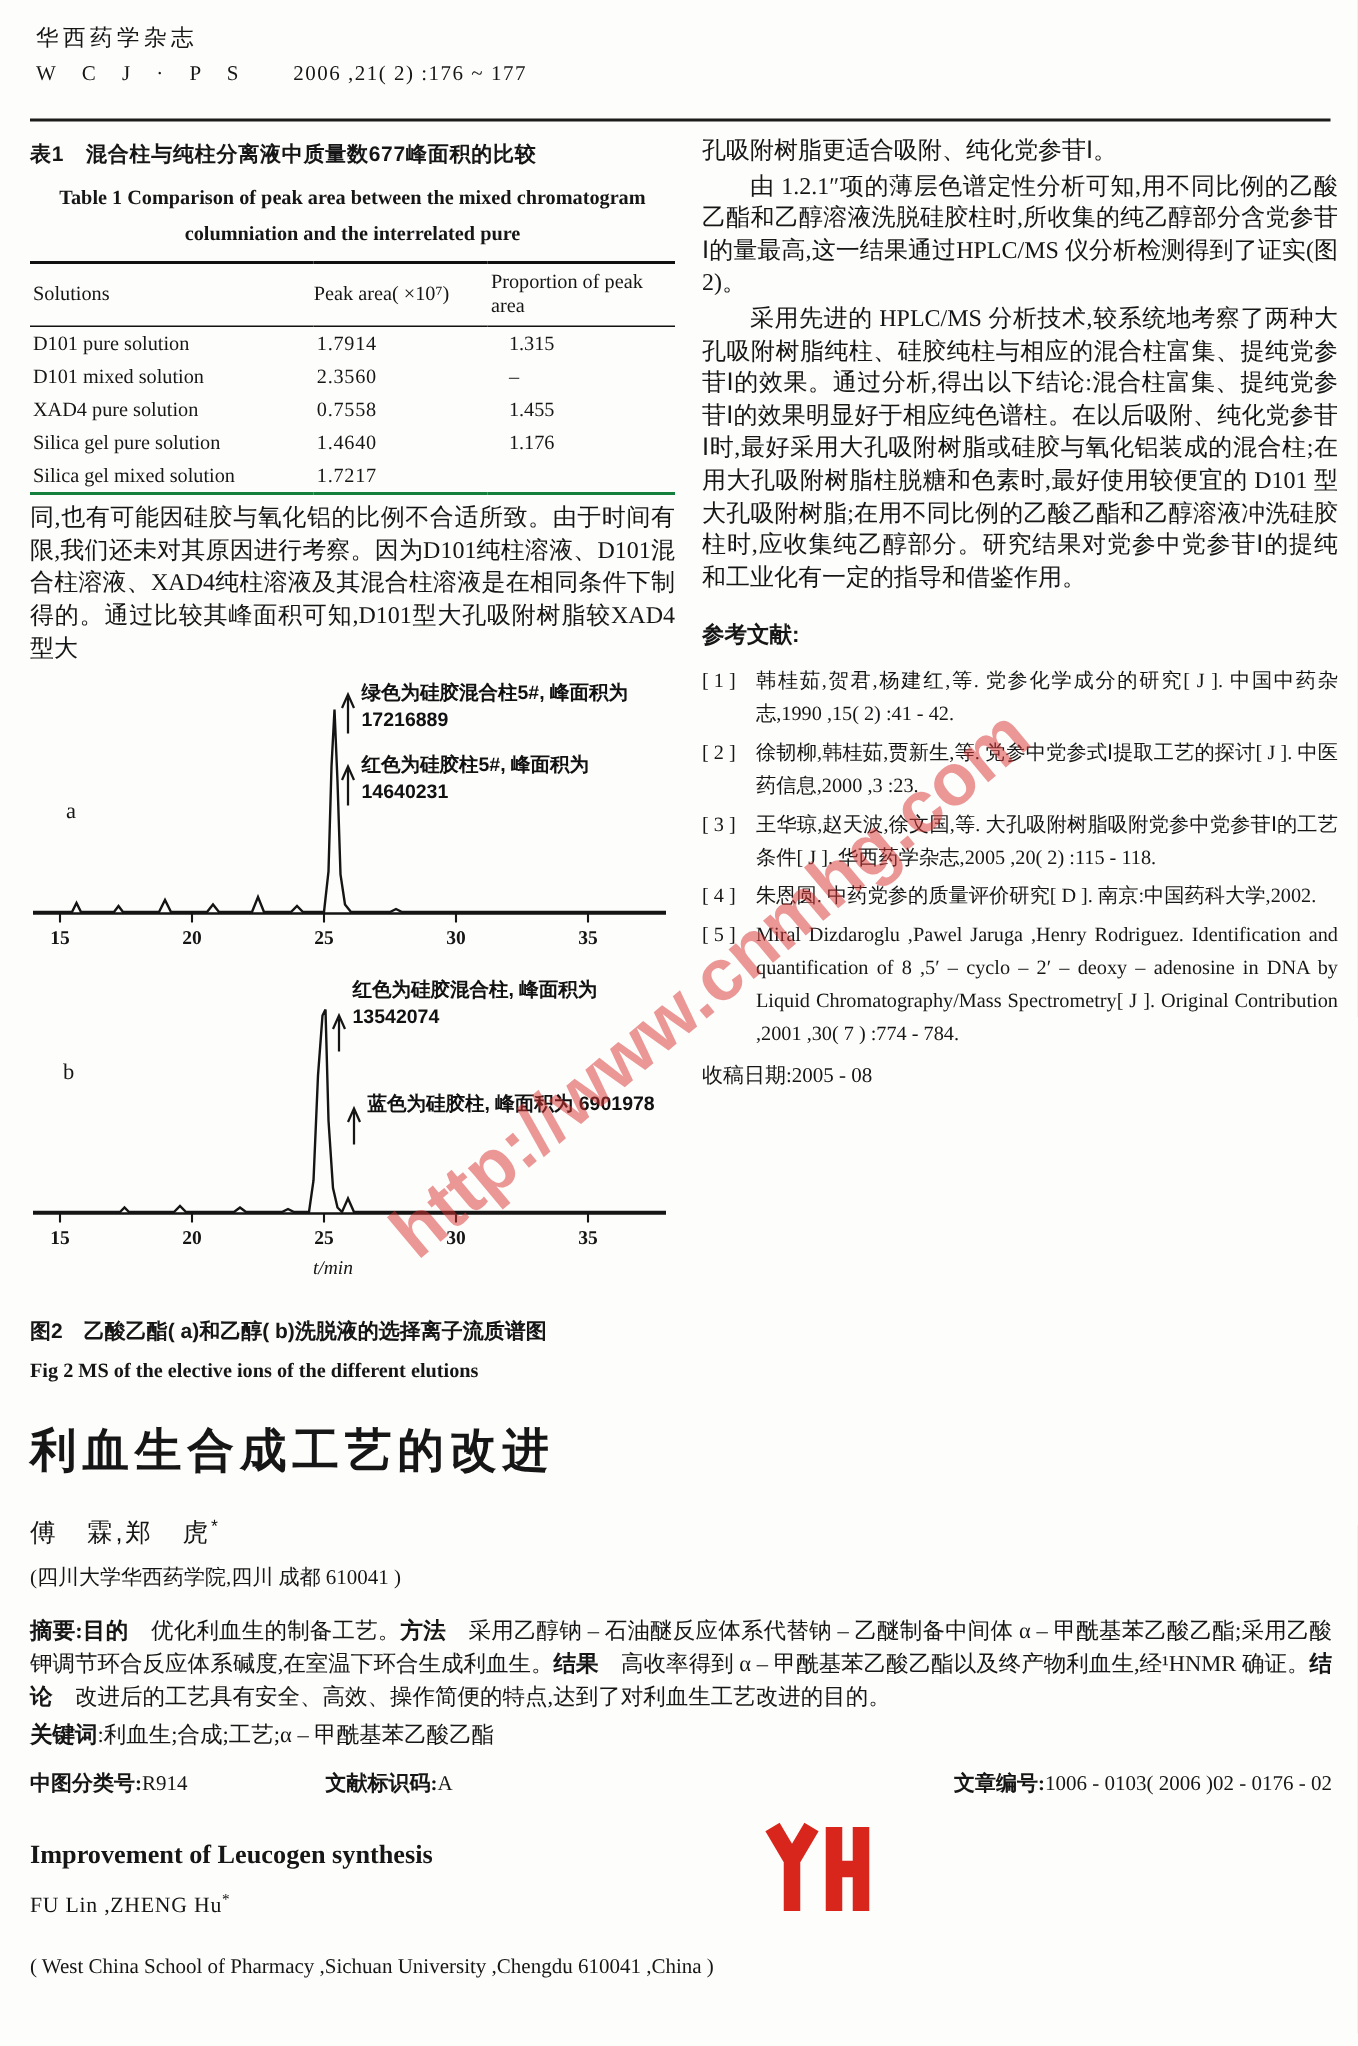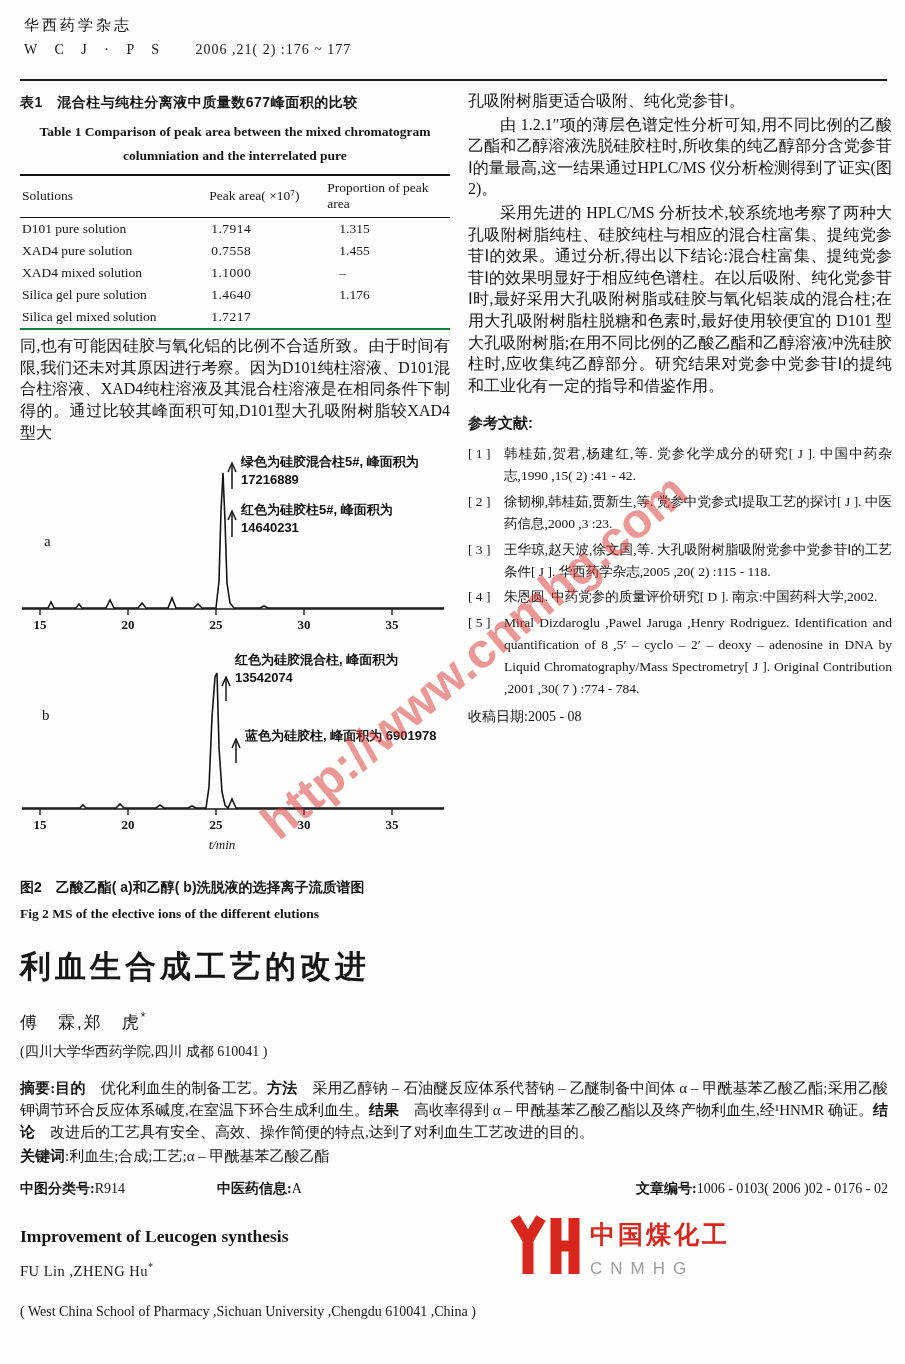--- a/index.html
+++ b/index.html
@@ -126,28 +126,28 @@
           <th class="c3">Proportion of peak area</th>
         </tr>
       </thead>
       <tbody>
         <tr>
           <td>D101 pure solution</td>
           <td class="num">1.7914</td>
           <td class="prop">1.315</td>
         </tr>
         <tr>
+          <td>D101 mixed solution</td>
+          <td class="num">2.3560</td>
+          <td class="prop">–</td>
+        </tr>
+        <tr>
           <td>XAD4 pure solution</td>
           <td class="num">0.7558</td>
           <td class="prop">1.455</td>
-        </tr>
-        <tr>
-          <td>XAD4 mixed solution</td>
-          <td class="num">1.1000</td>
-          <td class="prop">–</td>
         </tr>
         <tr>
           <td>Silica gel pure solution</td>
           <td class="num">1.4640</td>
           <td class="prop">1.176</td>
         </tr>
         <tr>
           <td>Silica gel mixed solution</td>
           <td class="num">1.7217</td>
           <td class="prop"></td>
@@ -266,39 +266,35 @@
     <p class="abstract">
       <span class="b">摘要:</span><span class="b">目的</span><span>　优化利血生的制备工艺。</span><span class="b">方法</span><span>　采用乙醇钠 – 石油醚反应体系代替钠 – 乙醚制备中间体 α – 甲酰基苯乙酸乙酯;采用乙酸钾调节环合反应体系碱度,在室温下环合生成利血生。</span><span class="b">结果</span><span>　高收率得到 α – 甲酰基苯乙酸乙酯以及终产物利血生,经¹HNMR 确证。</span><span class="b">结论</span><span>　改进后的工艺具有安全、高效、操作简便的特点,达到了对利血生工艺改进的目的。</span>
     </p>
 
     <div class="keywords">
       <span class="b">关键词</span><span>:利血生;合成;工艺;α – 甲酰基苯乙酸乙酯</span>
     </div>
 
     <div class="meta-row">
       <span><span class="b">中图分类号:</span><span>R914</span></span>
-      <span class="meta-doc"><span class="b">中医药信息:</span><span>A</span></span>
+      <span class="meta-doc"><span class="b">文献标识码:</span><span>A</span></span>
       <span class="meta-id"><span class="b">文章编号:</span><span>1006 - 0103( 2006 )02 - 0176 - 02</span></span>
     </div>
 
     <div class="en-title">Improvement  of  Leucogen  synthesis</div>
     <div class="en-authors">
       <span>FU  Lin ,ZHENG  Hu</span><sup>*</sup>
     </div>
     <div class="en-affil">( West China School of Pharmacy ,Sichuan University ,Chengdu 610041 ,China )</div>
   </div>
 
   <div class="logo">
     <svg class="logo-mark" width="74" height="66" viewBox="0 0 74 66">
       <g stroke="#d9261c" stroke-width="11" fill="none" stroke-linecap="butt">
         <path d="M9,6 L22,28 M35,6 L22,28 M22,28 L22,62"></path>
         <path d="M50,6 L50,62 M68,6 L68,62 M50,34 L68,34"></path>
       </g>
     </svg>
-    <div class="logo-text">
-      <div class="logo-cn">中国煤化工</div>
-      <div class="logo-en">CNMHG</div>
-    </div>
   </div>
 
   <div class="watermark">http://www.cnmhg.com</div>
 
 </div>
 
 </body></html>

